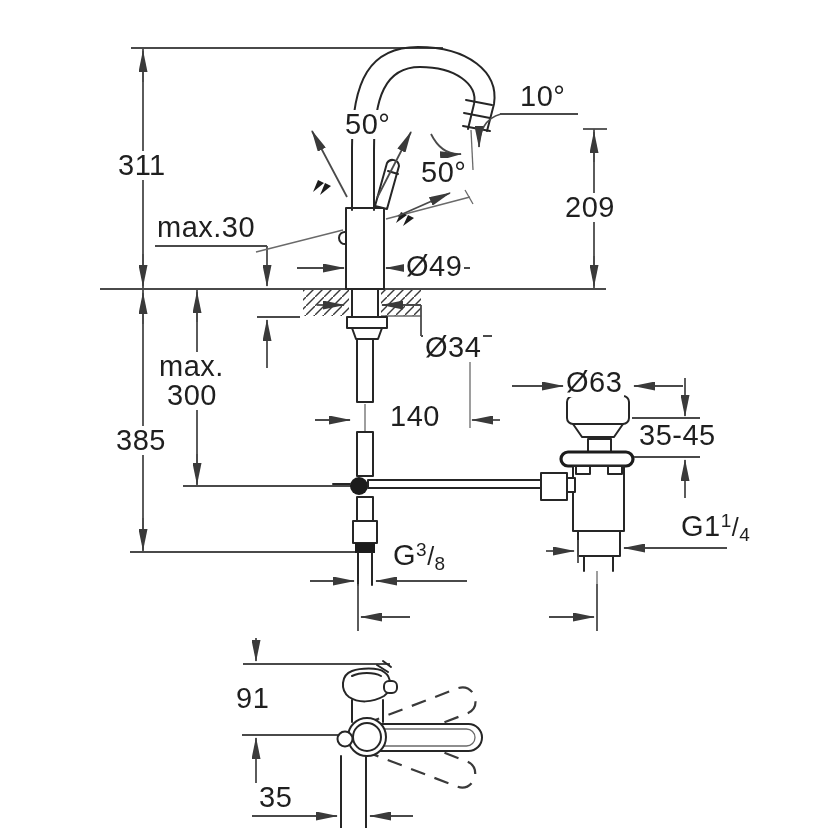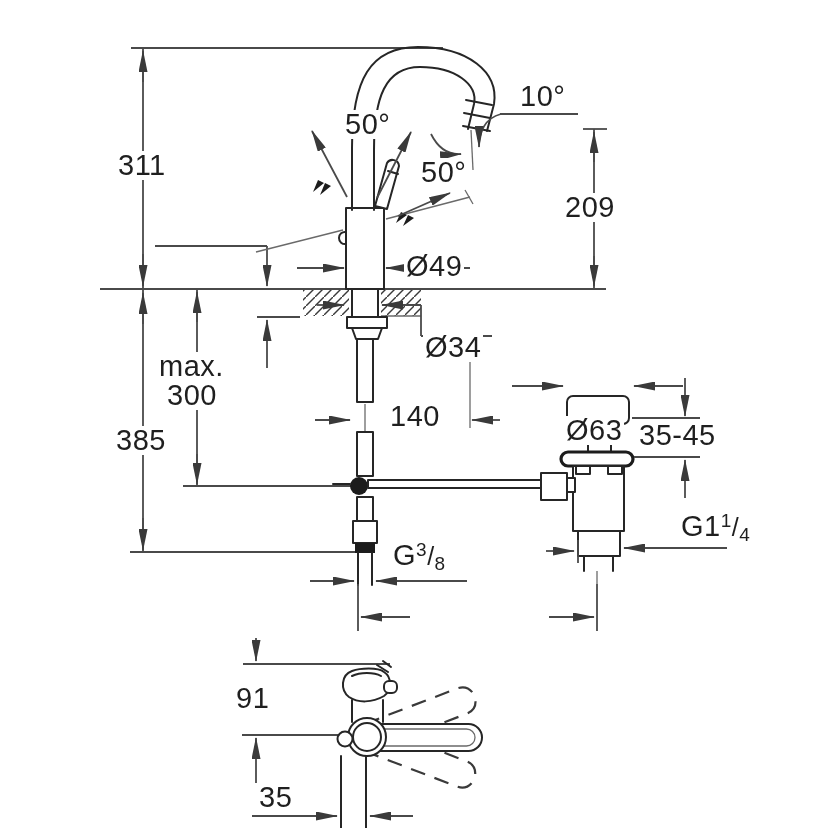--- a/index.html
+++ b/index.html
@@ -186,30 +186,31 @@
   <circle class="o" cx="367" cy="737" r="14"></circle>
   <circle class="of" cx="345" cy="739" r="7.5"></circle>
   <line class="o" x1="341" y1="756" x2="341" y2="828"></line>
   <line class="o" x1="366" y1="756" x2="366" y2="828"></line>
 
   <line class="d" x1="252" y1="816" x2="337" y2="816" marker-end="url(#ah)"></line>
   <line class="d" x1="413" y1="816" x2="370" y2="816" marker-end="url(#ah)"></line>
 </svg>
 
 <div class="lbl" style="left:116px;top:151px;">311</div>
+<div class="lbl" style="left:155px;top:213px;">max.30</div>
 <div class="lbl" style="left:157px;top:352px;">max.</div>
 <div class="lbl" style="left:165px;top:381px;">300</div>
 <div class="lbl" style="left:114px;top:426px;">385</div>
 <div class="lbl" style="left:343px;top:110px;">50°</div>
 <div class="lbl" style="left:419px;top:158px;">50°</div>
 <div class="lbl" style="left:518px;top:82px;">10°</div>
 <div class="lbl" style="left:563px;top:193px;">209</div>
 <div class="lbl" style="left:404px;top:252px;">Ø49</div>
 <div class="lbl" style="left:423px;top:304px;margin-top:29px;">Ø34</div>
 <div class="lbl" style="left:388px;top:402px;">140</div>
-<div class="lbl" style="left:564px;top:368px;margin-top:48px;">Ø63</div>
+<div class="lbl" style="left:564px;top:368px;">Ø63</div>
 <div class="lbl" style="left:637px;top:421px;">35-45</div>
 <div class="lbl" style="left:639px;top:511px;margin-left:40px;"><span>G1</span><span class="frac-sup">1</span><span class="frac-slash">/</span><span class="frac-sub">4</span></div>
 <div class="lbl" style="left:391px;top:540px;"><span>G</span><span class="frac-sup">3</span><span class="frac-slash">/</span><span class="frac-sub">8</span></div>
 <div class="lbl" style="left:234px;top:684px;">91</div>
 <div class="lbl" style="left:257px;top:783px;">35</div>
 
 </div>
 
 </body></html>

